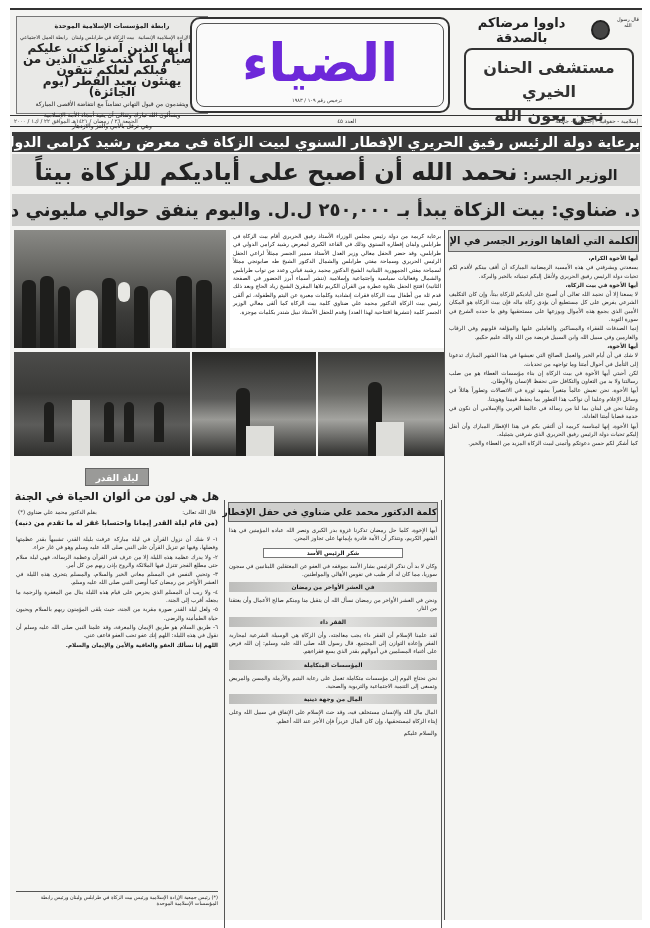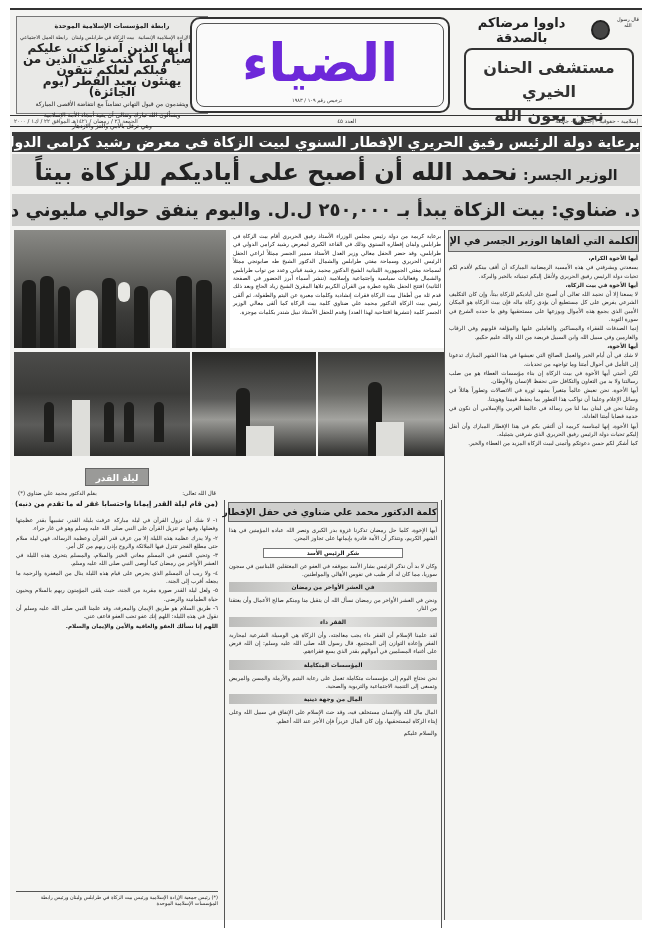--- a/index.html
+++ b/index.html
@@ -184,20 +184,21 @@
     <div class="col-text">لقد علمنا الإسلام أن الفقر داء يجب معالجته، وأن الزكاة هي الوسيلة الشرعية لمحاربة الفقر وإعادة التوازن إلى المجتمع. قال رسول الله صلى الله عليه وسلم: إن الله فرض على أغنياء المسلمين في أموالهم بقدر الذي يسع فقراءهم.</div>
     <div class="sub-hd-wide">المؤسسات المتكاملة</div>
     <div class="col-text">نحن نحتاج اليوم إلى مؤسسات متكاملة تعمل على رعاية اليتيم والأرملة والمسن والمريض وتسعى إلى التنمية الاجتماعية والتربوية والصحية.</div>
     <div class="sub-hd-wide">المال من وجهة دينية</div>
     <div class="col-text">المال مال الله والإنسان مستخلف فيه، وقد حث الإسلام على الإنفاق في سبيل الله وعلى إيتاء الزكاة لمستحقيها، وإن كان المال عزيزاً فإن الأجر عند الله أعظم.</div>
     <div class="col-text lead">والسلام عليكم</div>
   </div>
 
   <div class="left-col">
     <div class="tag">ليلة القدر</div>
+    <div class="lc-title">هل هي لون من ألوان الحياة في الجنة</div>
     <div class="byline">
       <span>قال الله تعالى:</span>
       <span>بقلم الدكتور محمد علي ضناوي (*)</span>
     </div>
     <div class="verse">(من قام ليلة القدر إيماناً واحتساباً غفر له ما تقدم من ذنبه) (رواه الشيخان)</div>
     <div class="col-text" style="height:330px;">
       <p>١- لا شك أن نزول القرآن في ليلة مباركة عرفت بليلة القدر، تشبيهاً بقدر عظمتها وفضلها، وفيها تم تنزيل القرآن على النبي صلى الله عليه وسلم وهو في غار حراء.</p>
       <p>٢- ولا يدرك عظمة هذه الليلة إلا من عرف قدر القرآن وعظمة الرسالة، فهي ليلة سلام حتى مطلع الفجر تتنزل فيها الملائكة والروح بإذن ربهم من كل أمر.</p>
       <p>٣- وتحيي النفس في المسلم معاني الخير والسلام، والمسلم يتحرى هذه الليلة في العشر الأواخر من رمضان كما أوصى النبي صلى الله عليه وسلم.</p>
       <p>٤- ولا ريب أن المسلم الذي يحرص على قيام هذه الليلة ينال من المغفرة والرحمة ما يجعله أقرب إلى الجنة.</p>

